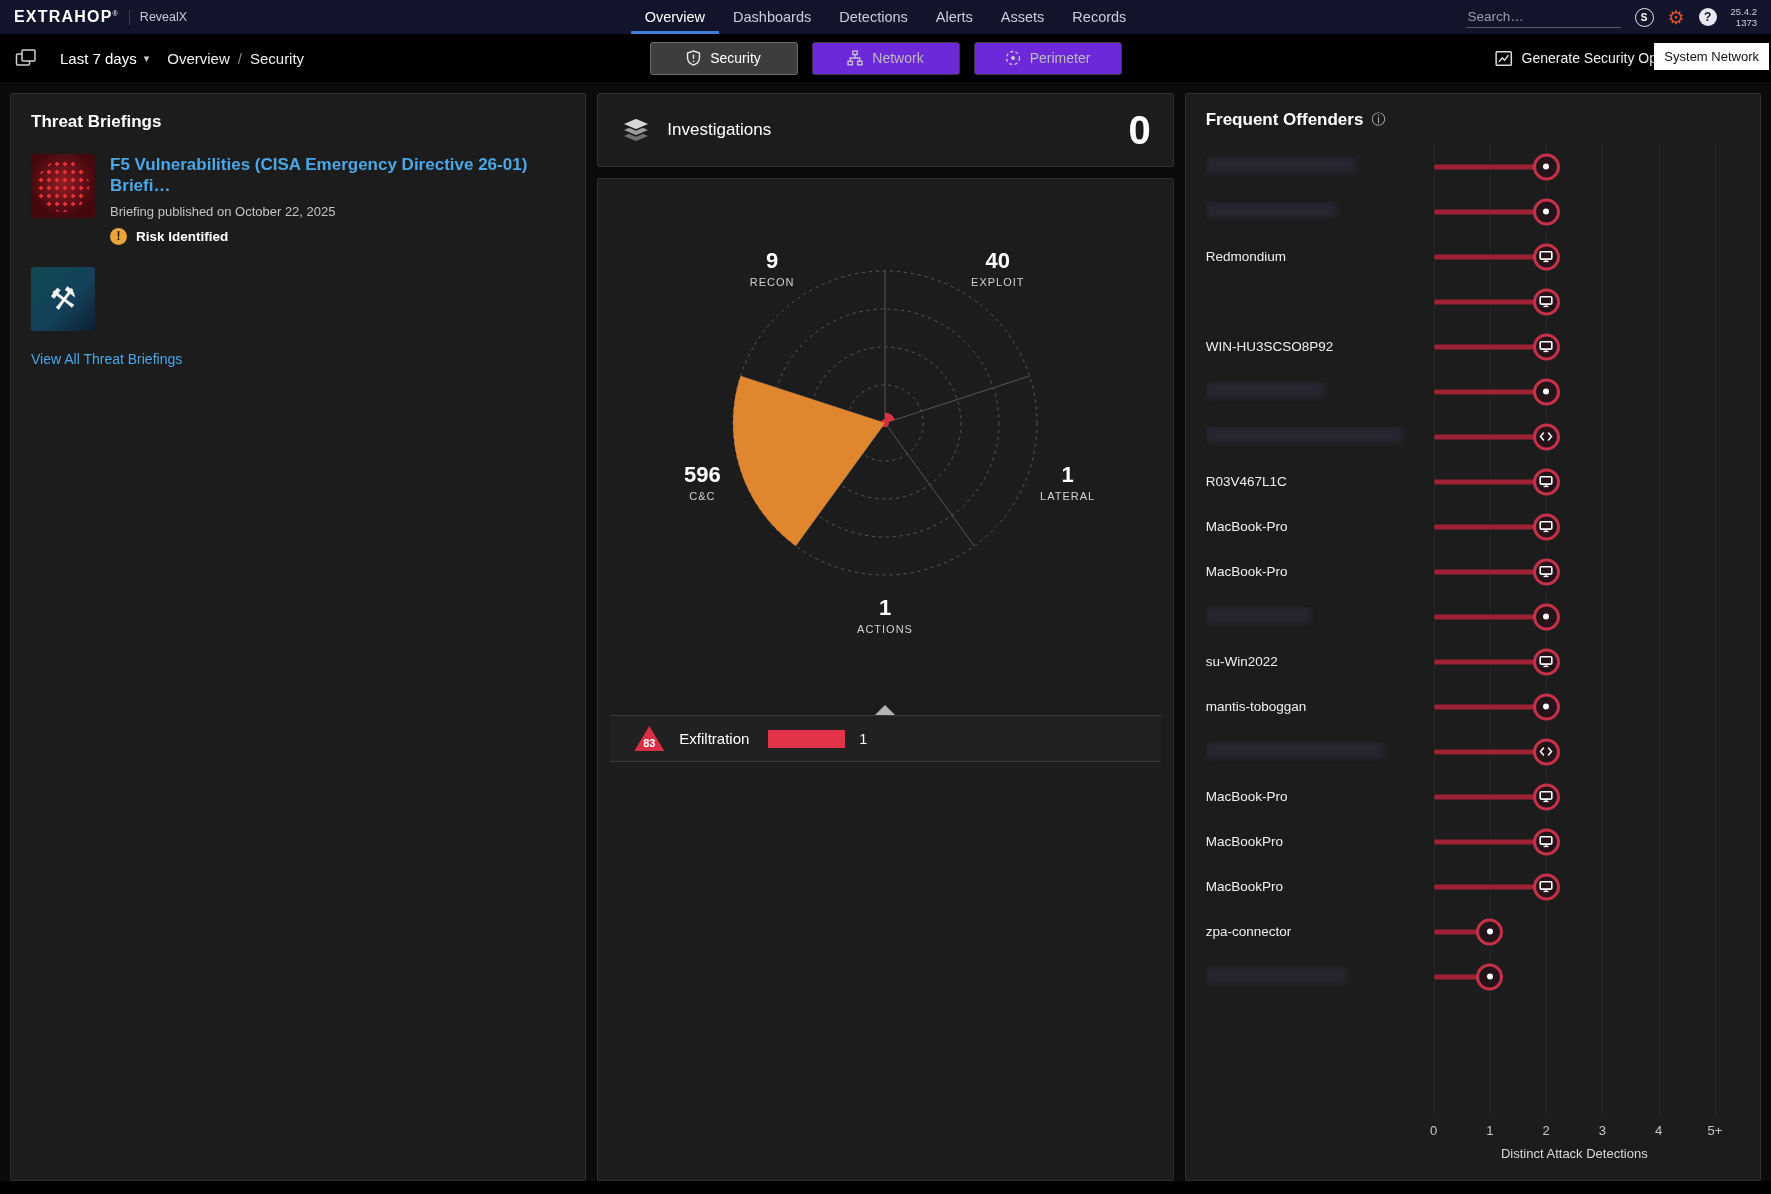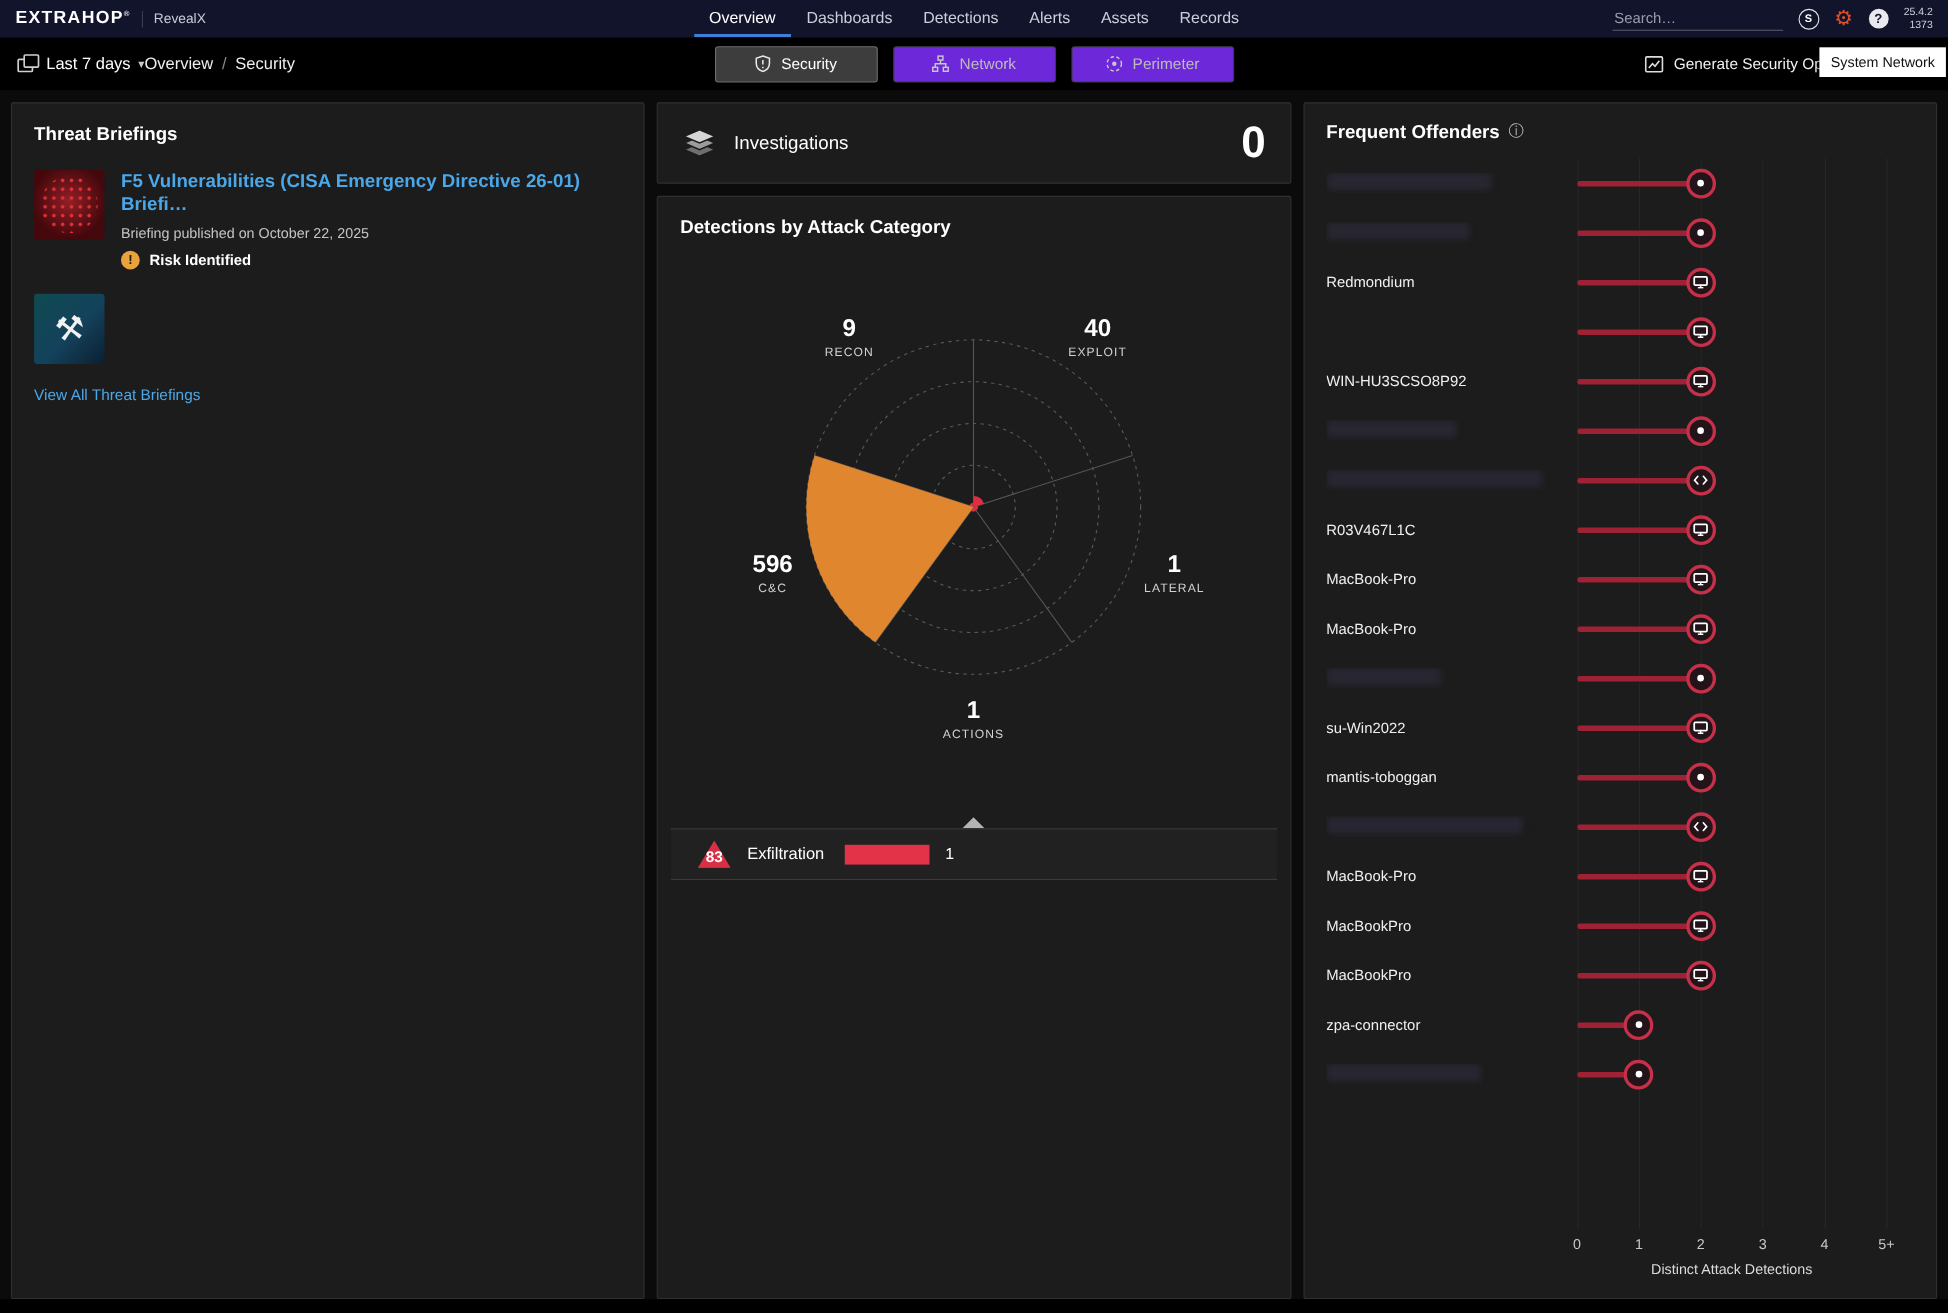--- a/index.html
+++ b/index.html
@@ -23,21 +23,21 @@
   .search-input::placeholder { color:#9a9cae; }
   .icon-s { width:19px; height:19px; border:1.5px solid #e4e4ea; border-radius:50%; display:flex;
             align-items:center; justify-content:center; font-size:10px; font-weight:700; cursor:pointer; }
   .icon-gear { font-size:19px; color:#d9502c; cursor:pointer; line-height:1; }
   .icon-help { width:18px; height:18px; background:#e8e8ee; color:#13142b; border-radius:50%; display:flex;
                align-items:center; justify-content:center; font-size:12px; font-weight:700; cursor:pointer; }
   .version { font-size:9.5px; line-height:1.2; text-align:right; color:#cfd0da; }
 
   
   .toolbar { height:48px; background:#000; display:flex; align-items:center; padding:0 10px; position:relative; z-index:20; }
-  .tb-left { display:flex; align-items:center; }
+  .tb-left { display:flex; align-items:center; gap:18px; }
   .panels-btn { width:32px; height:30px; background:none; border:none; cursor:pointer; display:flex; align-items:center; justify-content:center; }
   .timerange { display:flex; align-items:center; gap:7px; font-size:15px; color:#fff; cursor:pointer; }
   .timerange .caret { font-size:11px; color:#c9c9c9; }
   .breadcrumb { font-size:15px; display:flex; gap:8px; align-items:center; }
   .breadcrumb .sep { color:#8a8a8a; }
   .bc-link { color:#eee; cursor:pointer; }
   .tb-center { position:absolute; left:50%; transform:translateX(-50%); display:flex; gap:14px; }
   .view-btn { height:33px; min-width:148px; display:flex; align-items:center; justify-content:center; gap:9px;
               background:#6d28d9; border:1px solid #3c3c3c; border-radius:3px; color:#bcbcbc; font-size:14px;
               cursor:pointer; font-family:inherit; padding:0 16px; }
@@ -87,21 +87,21 @@
   .det-head { padding:18px 20px 0; }
   .radar-wrap { display:flex; justify-content:center; margin-top:4px; }
   .det-caret { width:0; height:0; border-left:10px solid transparent; border-right:10px solid transparent;
                border-bottom:10px solid #b4b4b4; margin:2px auto 0; }
   .det-row { margin:0 12px; height:47px; border-top:1px solid #3a3a3a; border-bottom:1px solid #3a3a3a;
              background:#212121; display:flex; align-items:center; padding:0 24px; }
   .det-badge { position:relative; width:30px; height:25px; flex:none; }
   .det-badge .tri { width:100%; height:100%; background:#d92f44;
                     clip-path: polygon(50% 0, 100% 100%, 0 100%); }
   .det-badge .score { position:absolute; left:0; right:0; bottom:2px; text-align:center;
-                      font-size:14px; font-weight:800; color:#fff; }
+                      font-size:11px; font-weight:800; color:#fff; }
   .det-label { font-size:15px; color:#fff; margin-left:15px; }
   .det-bar { width:77px; height:18px; background:#e23349; margin-left:19px; }
   .det-val { font-size:14.5px; margin-left:14px; }
 
   
   .offenders { flex:1; display:flex; flex-direction:column; overflow:hidden; padding:16px 0 0; }
   .off-title-row { display:flex; align-items:center; gap:8px; padding:0 20px; }
   .off-info { color:#b9b9b9; font-size:14px; cursor:pointer; }
   .off-chart { position:relative; flex:1; margin:14px 20px 15px; }
   .off-grid { position:absolute; left:228px; right:25px; top:0; bottom:48px; }
@@ -243,23 +243,20 @@
       <svg width="32" height="28" viewBox="0 0 32 28">
         <polygon points="16,14 30,20 16,26 2,20" fill="#6f6f6f" stroke="#1c1c1c" stroke-width="1.4"></polygon>
         <polygon points="16,8 30,14 16,20 2,14" fill="#9c9c9c" stroke="#1c1c1c" stroke-width="1.4"></polygon>
         <polygon points="16,2 30,8 16,14 2,8" fill="#d6d6d6" stroke="#1c1c1c" stroke-width="1.4"></polygon>
       </svg>
       <span class="inv-title">Investigations</span>
       <span class="inv-count">0</span>
     </section>
 
     <section class="card detections">
-      <div class="det-head">
-        <h2 class="card-title">Detections by Attack Category</h2>
-      </div>
       <div class="radar-wrap">
           <svg viewBox="0 0 566 520" width="566" height="520">
             <circle cx="283" cy="240" r="38" fill="none" stroke="#5a5a5a" stroke-dasharray="3 4"></circle>
             <circle cx="283" cy="240" r="76" fill="none" stroke="#5a5a5a" stroke-dasharray="3 4"></circle>
             <circle cx="283" cy="240" r="114" fill="none" stroke="#5a5a5a" stroke-dasharray="3 4"></circle>
             <circle cx="283" cy="240" r="152" fill="none" stroke="#5a5a5a" stroke-dasharray="3 4"></circle>
             <line x1="283" y1="240" x2="283" y2="88" stroke="#565656" stroke-width="1"></line>
             <line x1="283" y1="240" x2="427.56059047686335" y2="193.02941685500798" stroke="#565656" stroke-width="1"></line>
             <line x1="283" y1="240" x2="372.3433583484559" y2="362.970583144992" stroke="#565656" stroke-width="1"></line>
             <line x1="283" y1="240" x2="193.6566416515441" y2="362.970583144992" stroke="#565656" stroke-width="1"></line>

